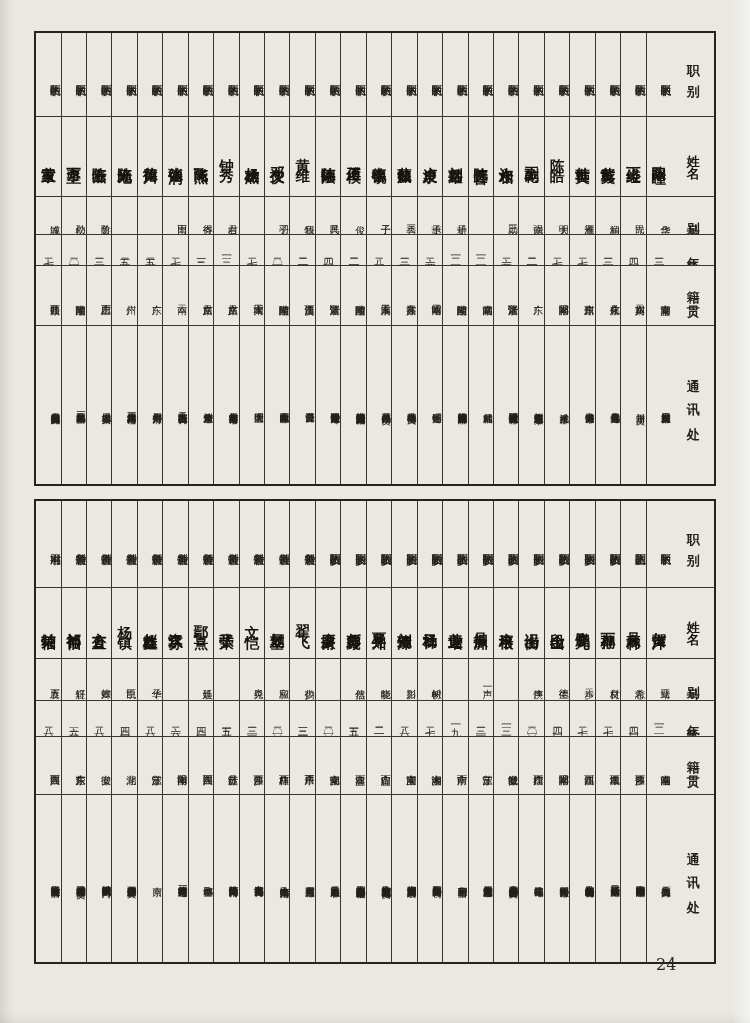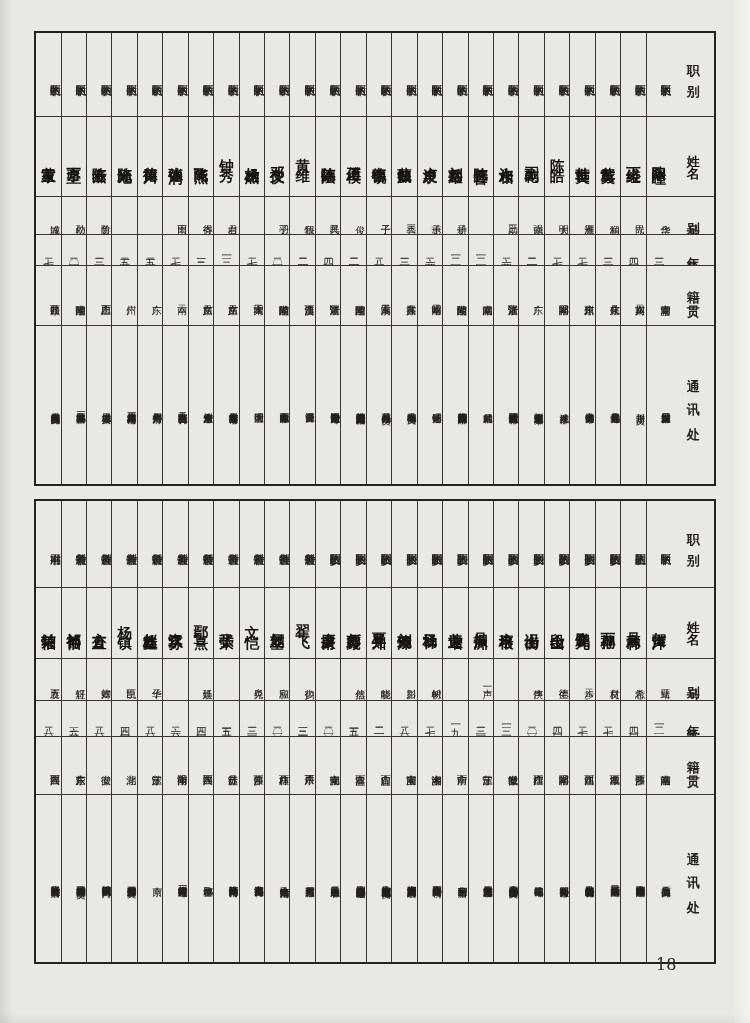--- a/index.html
+++ b/index.html
@@ -560,14 +560,14 @@
   <div class="col person">
     <div class="cell c-rank">准尉司书</div>
     <div class="cell c-name">钟荣福</div>
     <div class="cell c-alias">赓五</div>
     <div class="cell c-age">二八</div>
     <div class="cell c-origin">江西兴国</div>
     <div class="cell c-address">本邑崇贤圩惠通商店收转</div>
   </div>
 </div>
 
-  <div class="page-number">18</div>
+  <div class="page-number">24</div>
 </div>
 
 </body></html>

